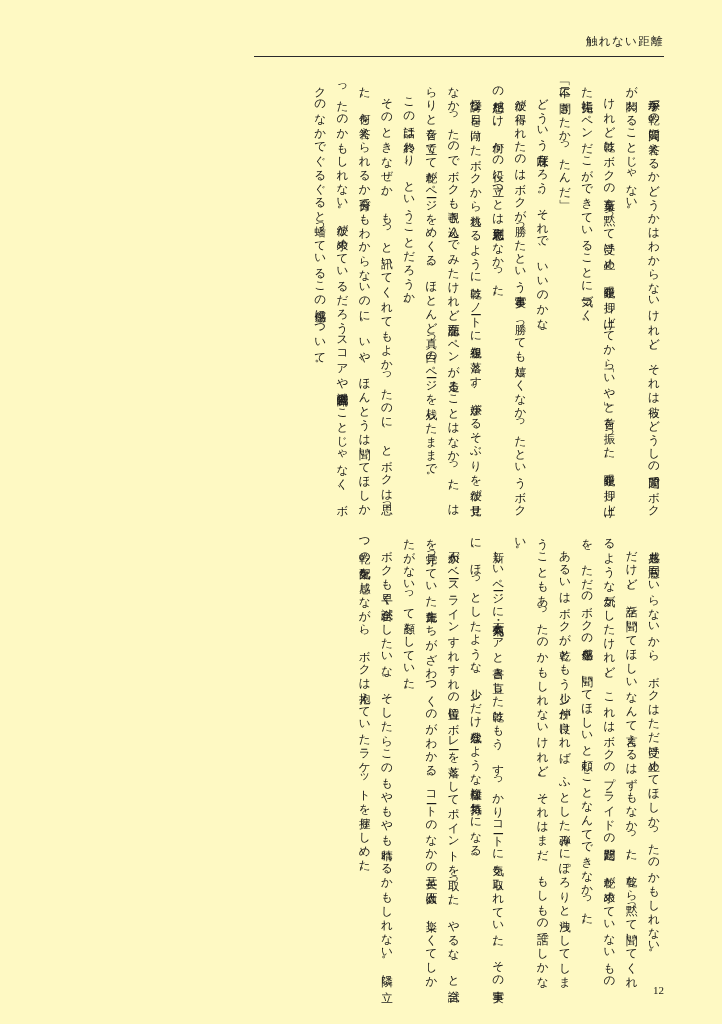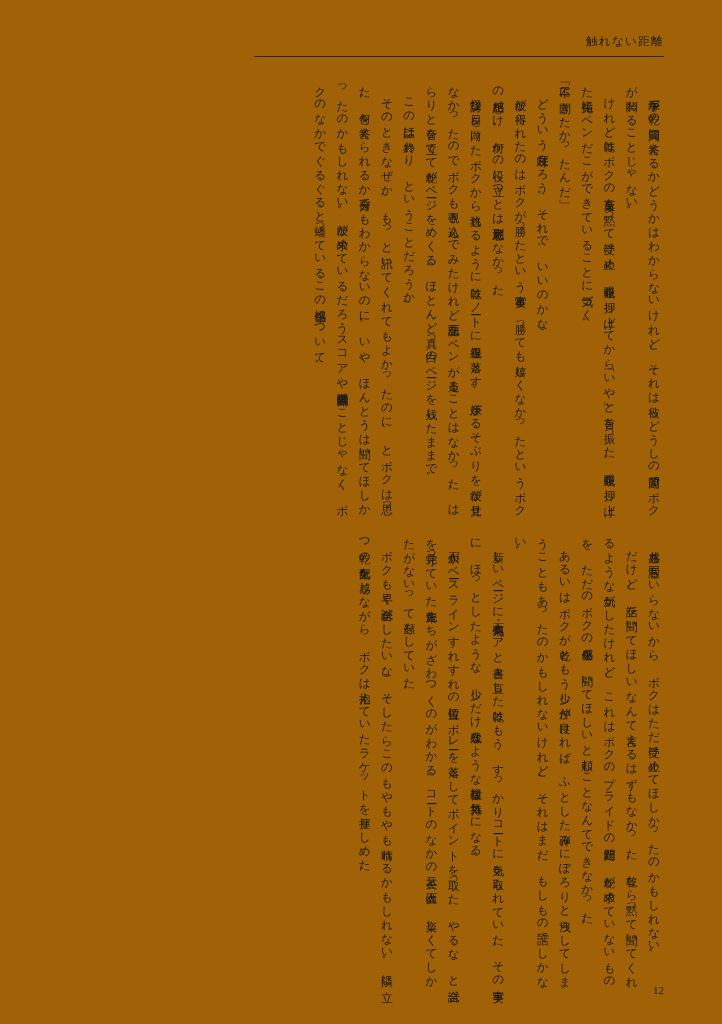--- a/index.html
+++ b/index.html
@@ -11,21 +11,21 @@
     width: 722px;
     height: 1024px;
     font-family: "Liberation Serif", "DejaVu Serif", serif;
     color: #1a1a1a;
     position: relative;
     overflow: hidden;
   }
   .page {
     position: absolute;
     inset: 0;
-    background: #a16207;
+    background: #fef9c3;
   }
   
   .running-head {
     position: absolute;
     top: 34px;
     right: 58px;
     font-size: 11.5px;
     letter-spacing: 0.12em;
     color: #1a1a1a;
     white-space: nowrap;

